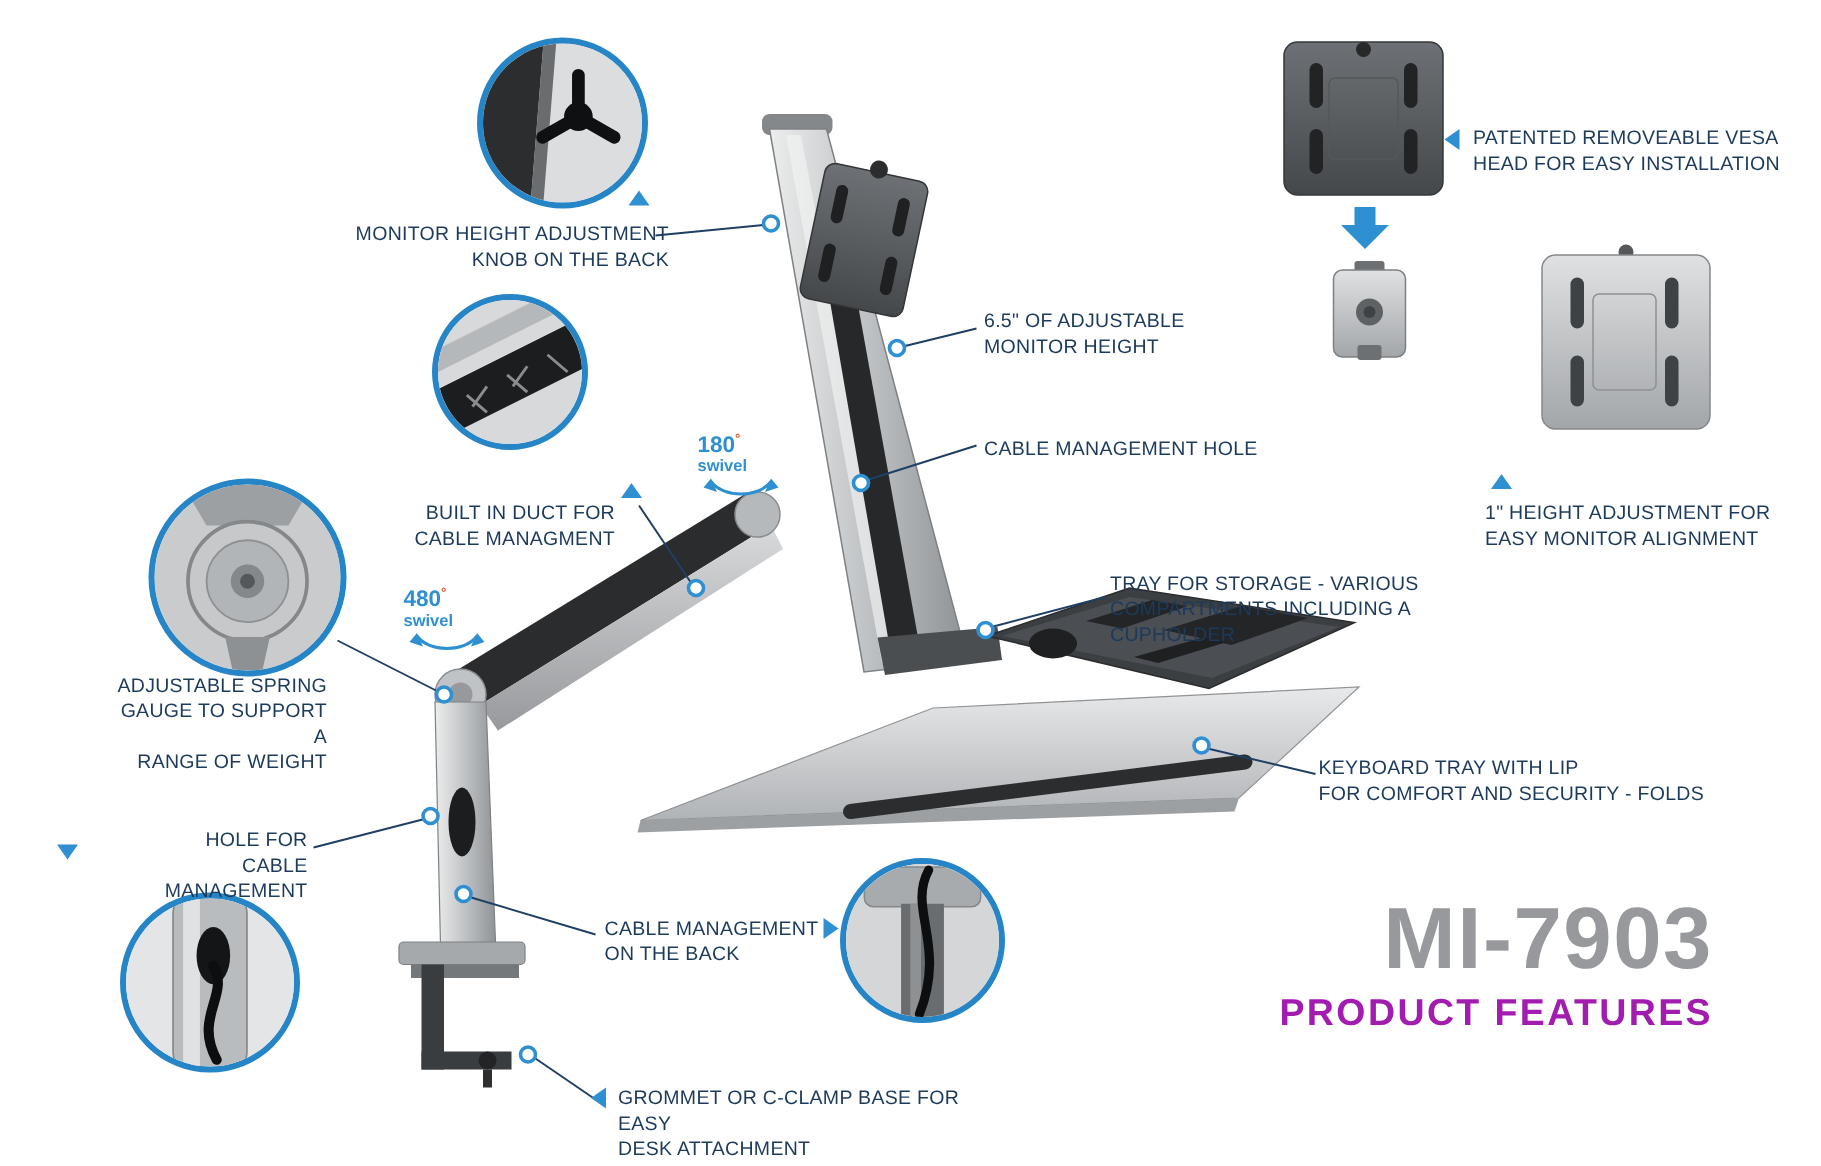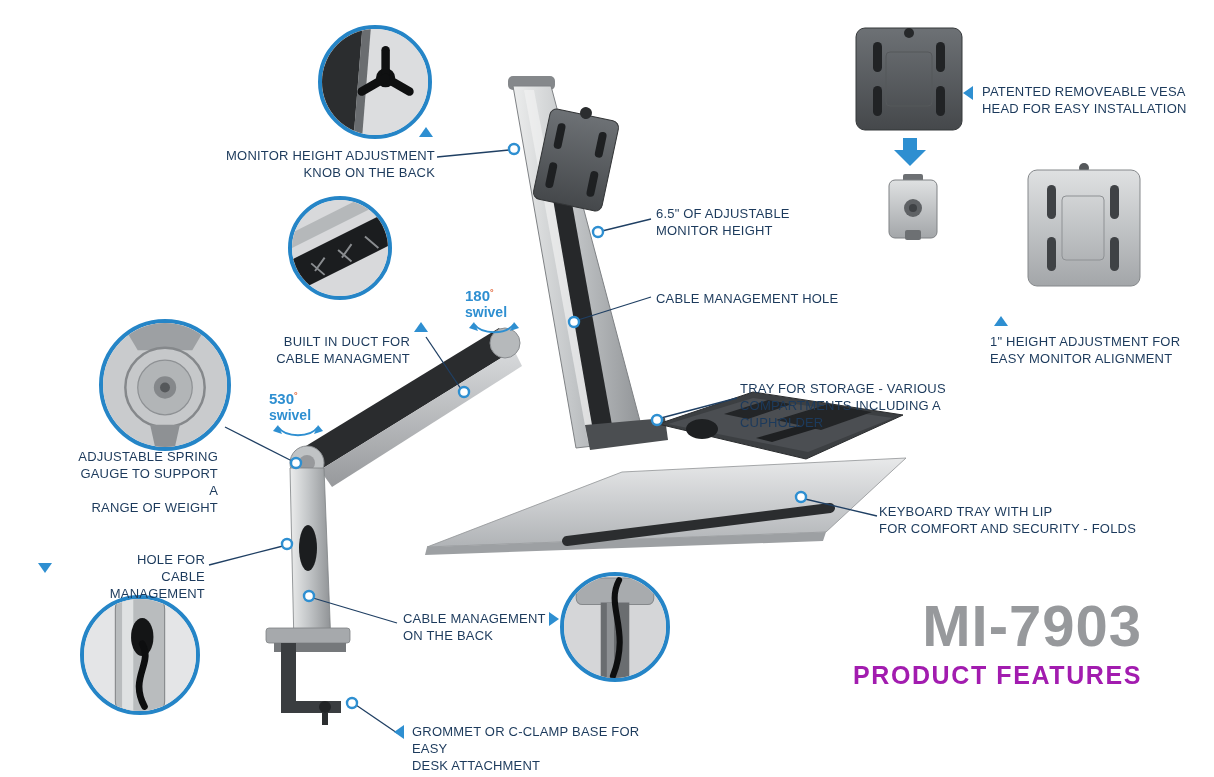--- a/index.html
+++ b/index.html
@@ -20,21 +20,21 @@
   }
   .callout.r { text-align:right; }
   .tri { position:absolute; width:0; height:0; z-index:3; }
   .tri.up    { border-left:7px solid transparent; border-right:7px solid transparent; border-bottom:10px solid #2e8fd1; }
   .tri.down  { border-left:7px solid transparent; border-right:7px solid transparent; border-top:10px solid #2e8fd1; }
   .tri.left  { border-top:7px solid transparent; border-bottom:7px solid transparent; border-right:10px solid #2e8fd1; }
   .tri.right { border-top:7px solid transparent; border-bottom:7px solid transparent; border-left:10px solid #2e8fd1; }
   .swivel { position:absolute; z-index:3; width:58px; text-align:left; color:#2e8fd1; }
   .swivel .deg { display:block; font-size:15px; font-weight:bold; line-height:1; }
   .swivel .deg sup { color:#e05a2b; font-size:9px; }
-  .swivel .swlabel { display:block; font-size:14px; font-weight:bold; margin-top:1px; }
+  .swivel .swlabel { display:block; font-size:11px; font-weight:bold; margin-top:1px; }
   .swivel svg { display:block; margin:1px auto 0 auto; }
   .brand { position:absolute; right:72px; top:594px; text-align:right; z-index:3; }
   .brand .model { font-size:58px; font-weight:bold; color:#97999c; letter-spacing:1px; line-height:1.1; }
   .brand .subtitle { font-size:25px; font-weight:bold; color:#a21caf; letter-spacing:1.6px; margin-top:3px; }
 </style>
 </head>
 <body>
 
 <div class="canvas">
 
@@ -223,21 +223,21 @@
   <div class="detail" style="left:560px; top:572px; width:110px; height:110px">
     <svg viewBox="0 0 100 100">
       <rect width="100" height="100" fill="#d5d6d8"></rect>
       <rect x="12" y="2" width="76" height="26" rx="6" fill="#a8abae" stroke="#85888b"></rect>
       <rect x="36" y="26" width="28" height="74" fill="#6a6d70"></rect>
       <rect x="42" y="26" width="7" height="74" fill="#8e9194"></rect>
       <path d="M54,4 C40,30 66,52 48,98" stroke="#0d0e0f" stroke-width="6" fill="none" stroke-linecap="round"></path>
     </svg>
   </div>
 
-  <div class="callout r" style="left:215px; top:147px; width:220px">
+  <div class="callout r" style="left:226px; top:147px; width:220px">
     <div>MONITOR HEIGHT ADJUSTMENT</div>
     <div>KNOB ON THE BACK</div>
   </div>
   <span class="tri up" style="left:419px; top:127px"></span>
 
   <div class="callout" style="left:656px; top:205px; width:160px">
     <div>6.5" OF ADJUSTABLE</div>
     <div>MONITOR HEIGHT</div>
   </div>
 
@@ -302,21 +302,21 @@
     <span class="deg"><span>180</span><sup>°</sup></span>
     <span class="swlabel">swivel</span>
     <svg width="54" height="15" viewBox="0 0 54 15">
       <path d="M7,3 C15,14 39,14 47,3" fill="none" stroke="#2e8fd1" stroke-width="2"></path>
       <polygon points="47,1 43,10 52,7" fill="#2e8fd1"></polygon>
       <polygon points="7,1 11,10 2,7" fill="#2e8fd1"></polygon>
     </svg>
   </div>
 
   <div class="swivel" style="left:269px; top:391px">
-    <span class="deg"><span>530</span><sup>°</sup></span>
+    <span class="deg"><span>480</span><sup>°</sup></span>
     <span class="swlabel">swivel</span>
     <svg width="54" height="15" viewBox="0 0 54 15">
       <path d="M7,3 C15,14 39,14 47,3" fill="none" stroke="#2e8fd1" stroke-width="2"></path>
       <polygon points="47,1 43,10 52,7" fill="#2e8fd1"></polygon>
       <polygon points="7,1 11,10 2,7" fill="#2e8fd1"></polygon>
     </svg>
   </div>
 
   <div class="brand">
     <div class="model">MI-7903</div>

